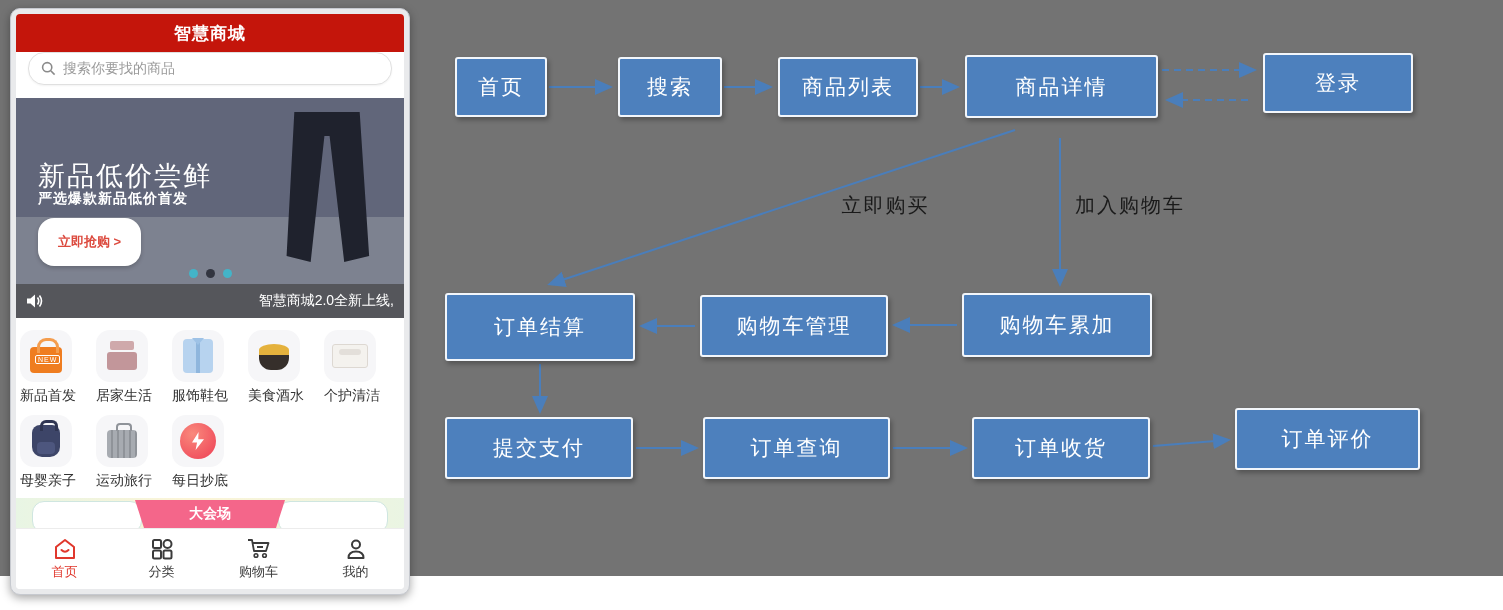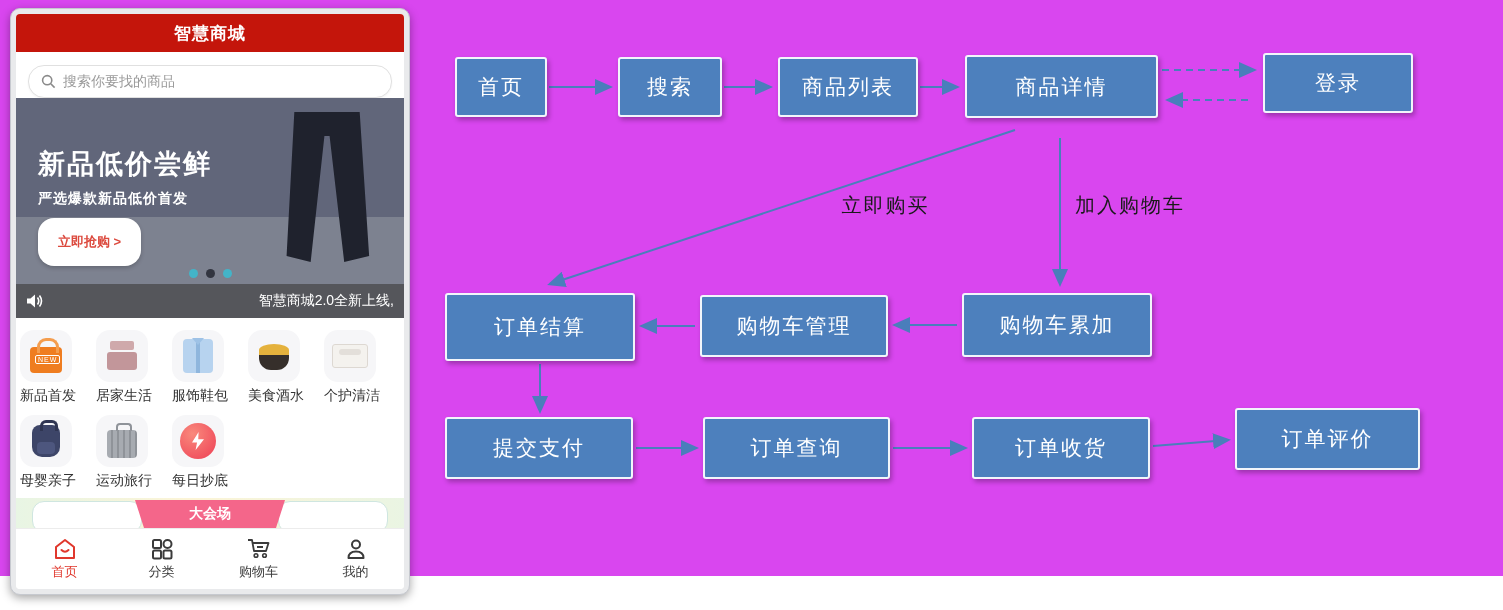--- a/index.html
+++ b/index.html
@@ -1,33 +1,33 @@
 <!DOCTYPE html>
 <html><head>
 <meta charset="utf-8">
 <style>
   html,body{margin:0;padding:0;background:#ffffff;width:1503px;height:610px;overflow:hidden;
     font-family:"Liberation Sans","DejaVu Sans",sans-serif;}
-  .stage{position:relative;width:1503px;height:576px;background:#d946ef;}
+  .stage{position:relative;width:1503px;height:576px;background:#737373;}
 
   
   .phone{position:absolute;left:10px;top:8px;width:400px;height:587px;background:#e9eaec;
     border:1px solid #c6c9cf;border-radius:10px;box-shadow:0 3px 10px rgba(0,0,0,.35);
     padding:5px;box-sizing:border-box;}
   .screen{width:100%;height:100%;background:#fff;border-radius:4px;overflow:hidden;
     display:flex;flex-direction:column;}
   .app-header{height:38px;flex:0 0 38px;background:#c4150b;color:#fff;display:flex;
     align-items:center;justify-content:center;font-size:17px;font-weight:bold;letter-spacing:1px;}
-  .search-wrap{flex:0 0 46px;background:#fff;display:flex;align-items:flex-end;padding:0 12px;}
+  .search-wrap{flex:0 0 46px;background:#fff;display:flex;align-items:flex-start;padding:0 12px;}
   .search-box{flex:1;height:31px;border:1px solid #e0e0e0;border-radius:16px;display:flex;
     align-items:center;padding:0 12px;color:#9a9a9a;font-size:14px;background:#fff;box-shadow:0 1px 2px rgba(0,0,0,.05);}
   .search-box svg{margin-right:7px;flex:0 0 auto;}
   .banner{flex:0 0 186px;position:relative;
     background:linear-gradient(#61667a 0 64%,#7d8290 64% 100%);overflow:hidden;}
-  .banner-title{position:absolute;left:22px;top:48px;color:#fff;font-size:27px;font-weight:700;letter-spacing:2px;}
+  .banner-title{position:absolute;left:22px;top:60px;color:#fff;font-size:27px;font-weight:400;letter-spacing:2px;}
   .banner-sub{position:absolute;left:22px;top:92px;color:#fff;font-size:14px;font-weight:bold;letter-spacing:1px;text-align:right;}
   .banner-cta{position:absolute;left:22px;top:120px;background:#fff;color:#dc4a3e;font-size:13px;
     padding:15px 20px;border-radius:16px;font-weight:bold;box-shadow:0 2px 4px rgba(0,0,0,.2);}
   .pants{position:absolute;right:34px;top:14px;width:86px;height:150px;background:#1f222d;
     clip-path:polygon(12% 0,88% 0,99% 96%,70% 100%,53% 16%,47% 16%,31% 100%,3% 96%);}
   .dots{position:absolute;left:0;right:0;bottom:6px;display:flex;justify-content:center;gap:8px;}
   .dot{width:9px;height:9px;border-radius:50%;}
   .dot.c1,.dot.c3{background:#43b4c8;}
   .dot.c2{background:#323540;}
   .notice{flex:0 0 34px;background:#55565b;color:#fff;display:flex;align-items:center;

